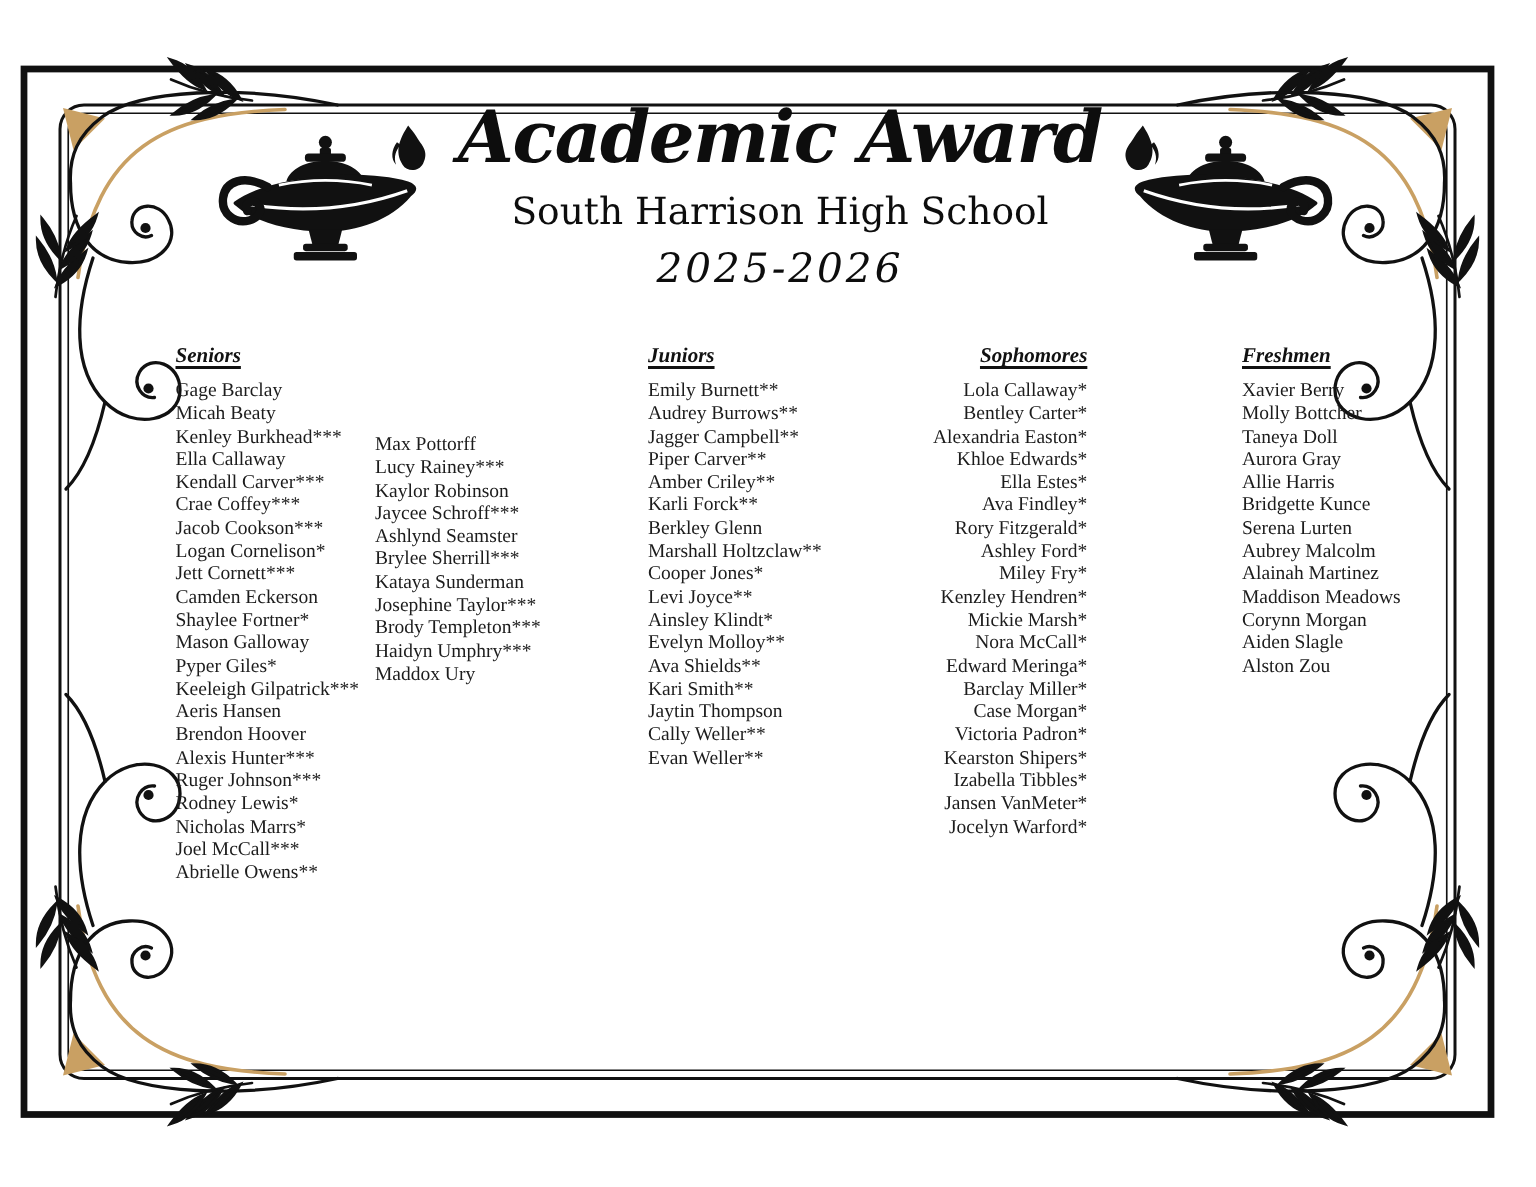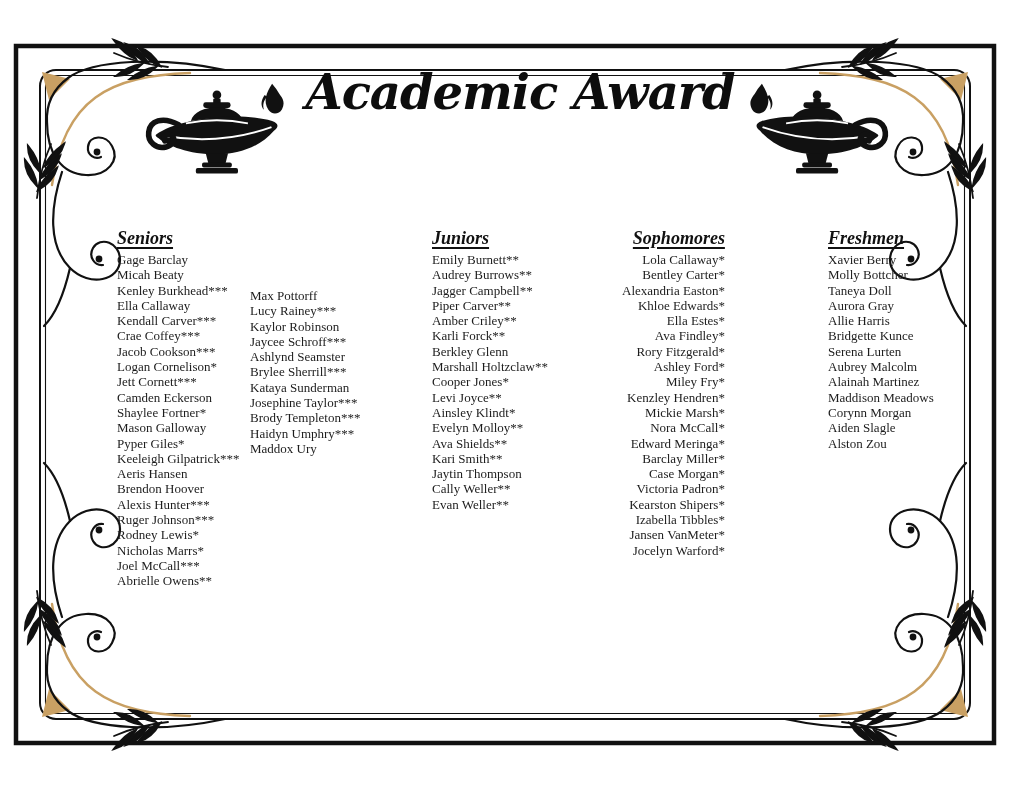--- a/index.html
+++ b/index.html
@@ -20,21 +20,21 @@
     font-family:"DejaVu Serif",serif;font-size:25px;line-height:1.15;color:#0d0d0d;white-space:nowrap;
   }
   .schoolyear{
     position:absolute;left:240px;top:164px;width:560px;text-align:center;
     font-family:"DejaVu Serif",serif;font-style:italic;font-size:27px;
     letter-spacing:2px;color:#0d0d0d;white-space:nowrap;
   }
   .col{position:absolute;top:229px;white-space:nowrap;}
   .col-header{
     font-family:"Liberation Serif",serif;font-weight:bold;font-style:italic;
-    font-size:18px;line-height:18px;margin-bottom:5px;color:#111;
+    font-size:14px;line-height:18px;margin-bottom:5px;color:#111;
     text-decoration:underline;text-underline-offset:3px;text-decoration-thickness:1.5px;
   }
   .names{font-size:13px;}
   .name-row{line-height:15.3px;font-size:13px;color:#1c1c1c;}
   .col-seniors-a{left:117px;}
   .col-seniors-b{left:250px;top:246px;margin-top:42px;}
   .col-juniors{left:432px;}
   .col-sophomores{left:622px;text-align:right;}
   .col-freshmen{left:800px;margin-left:28px;}
   .footnote{
@@ -92,20 +92,22 @@
   <use href="#corner" transform="translate(970,70) scale(-1,1)"></use>
   <use href="#corner" transform="translate(40,719) scale(1,-1)"></use>
   <use href="#corner" transform="translate(970,719) scale(-1,-1)"></use>
 
   <use href="#lamp" transform="translate(145,80) scale(0.62)"></use>
   <use href="#lamp" transform="translate(889,80) scale(-0.62,0.62)"></use>
 </svg>
 
 <div class="text-layer">
   <div class="title">Academic Award</div>
+  <div class="subtitle">South Harrison High School</div>
+  <div class="schoolyear">2025-2026</div>
 
   <div class="col col-seniors-a">
     <div class="col-header">Seniors</div>
     <div class="names">
         <div class="name-row">Gage Barclay</div>
         <div class="name-row">Micah Beaty</div>
         <div class="name-row">Kenley Burkhead***</div>
         <div class="name-row">Ella Callaway</div>
         <div class="name-row">Kendall Carver***</div>
         <div class="name-row">Crae Coffey***</div>

